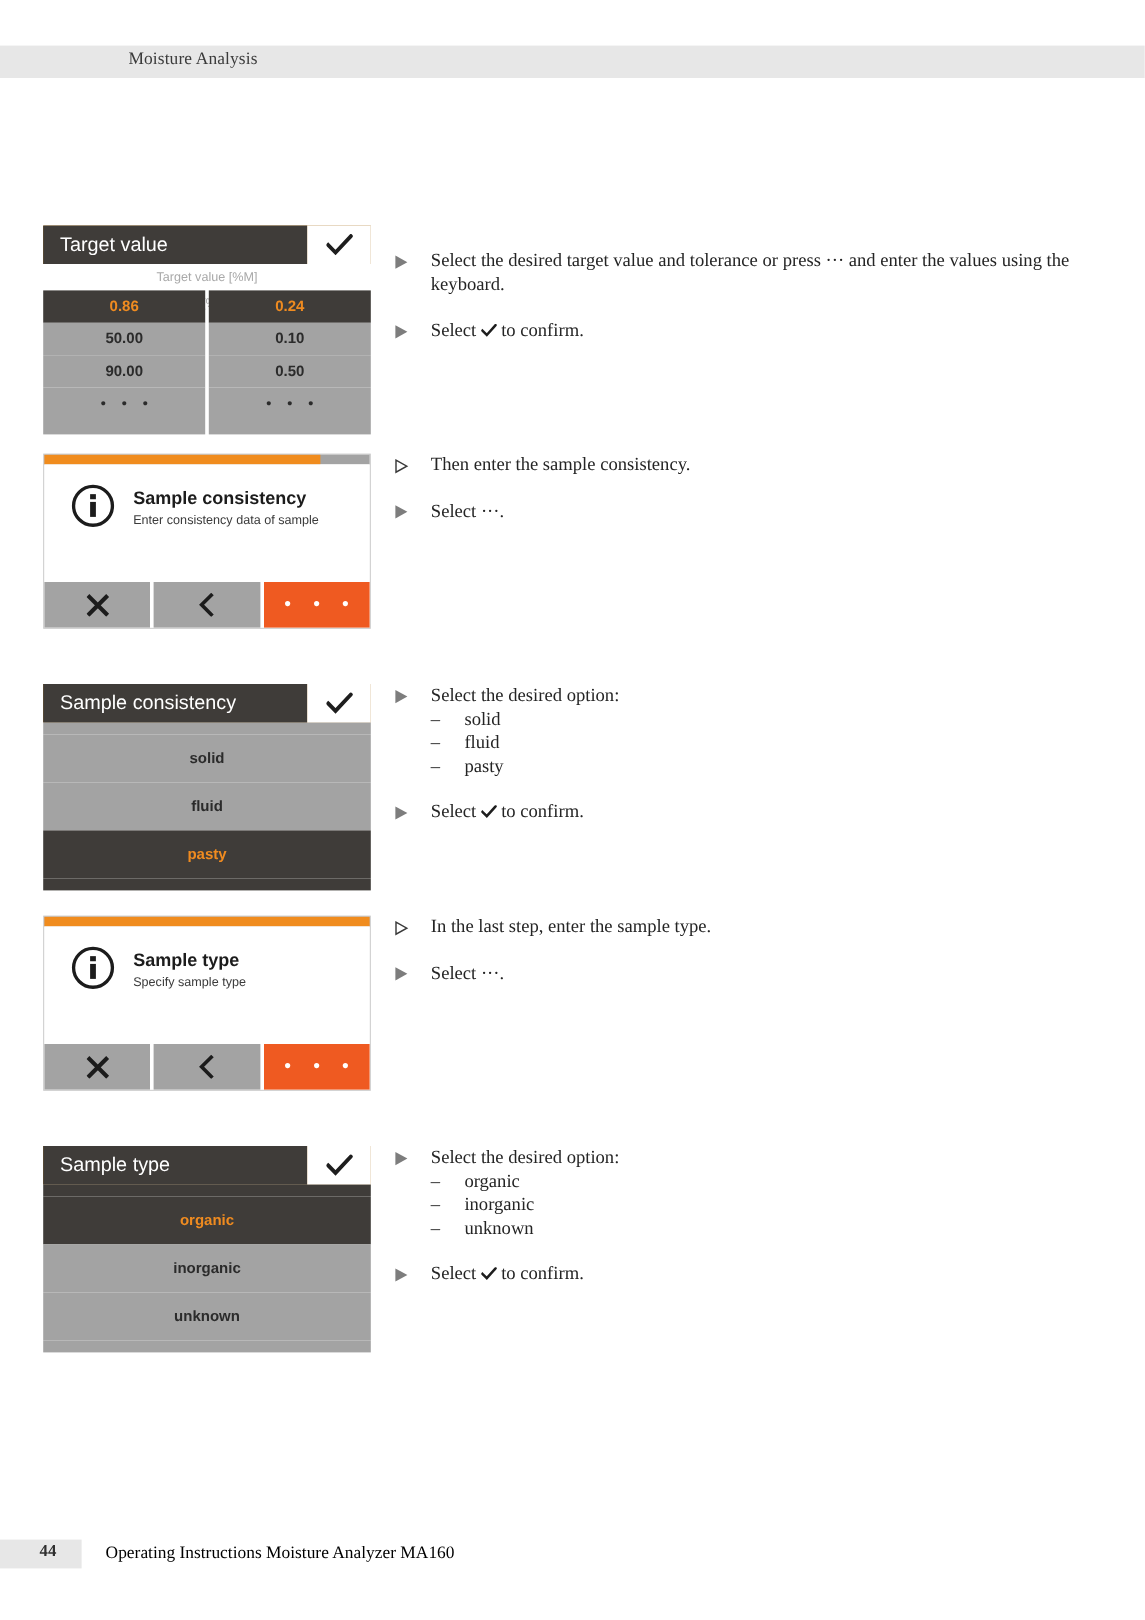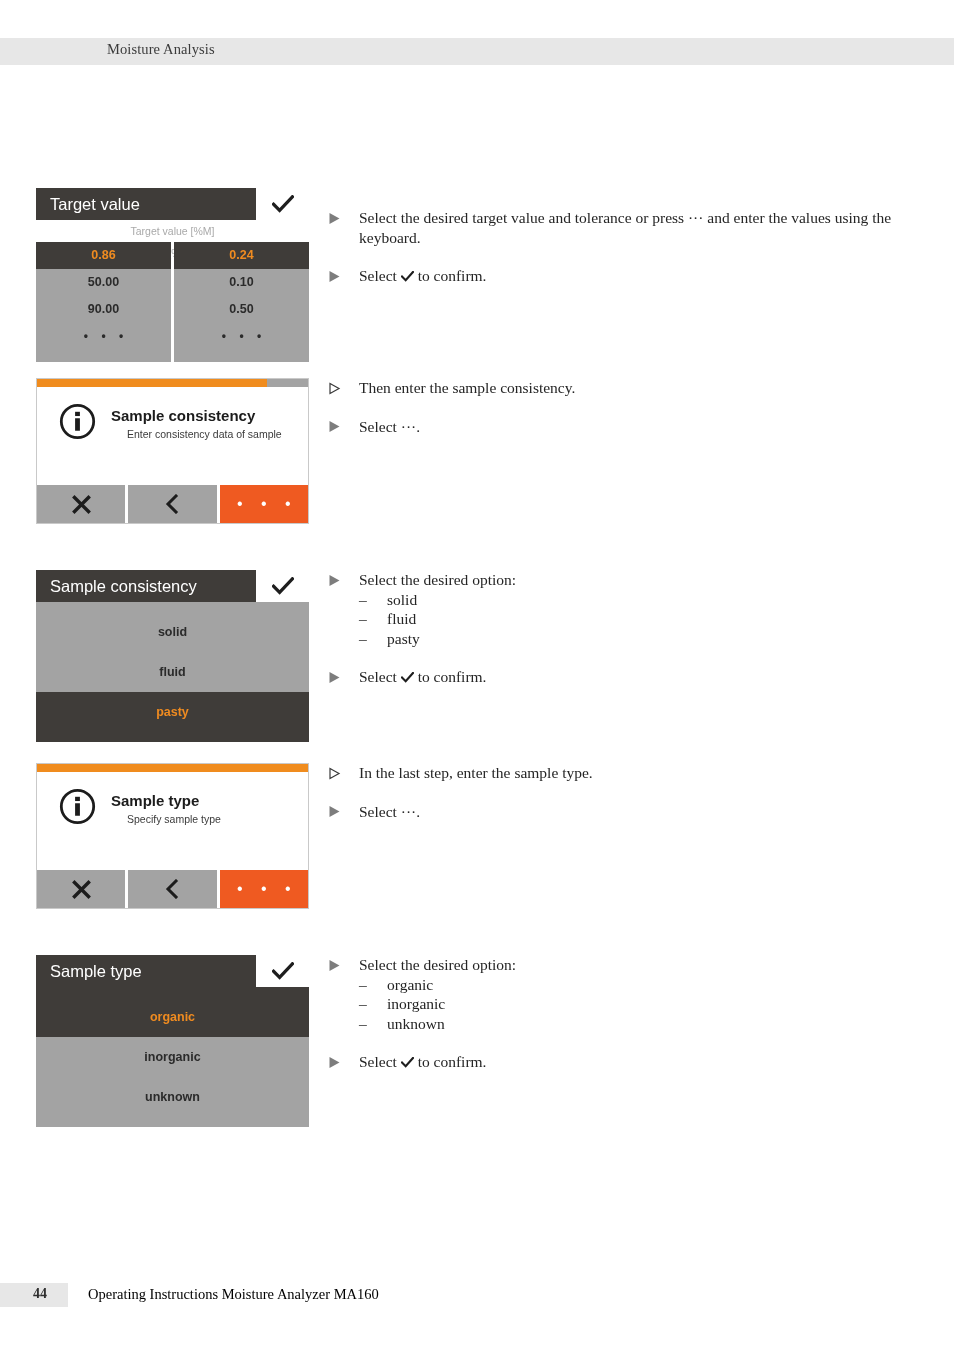--- a/index.html
+++ b/index.html
@@ -214,21 +214,21 @@
     position: absolute;
     left: 74px;
     top: 20px;
     font-size: 15px;
     font-weight: bold;
     color: #1c1c1c;
     font-family: "Liberation Sans", sans-serif;
   }
   .info-sub {
     position: absolute;
-    left: 90px;
+    left: 74px;
     top: 41px;
     font-size: 10.5px;
     color: #3b3b3b;
     font-family: "Liberation Sans", sans-serif;
   }
   .info-buttons {
     display: flex;
     gap: 3px;
     height: 38px;
     background: #ffffff;

